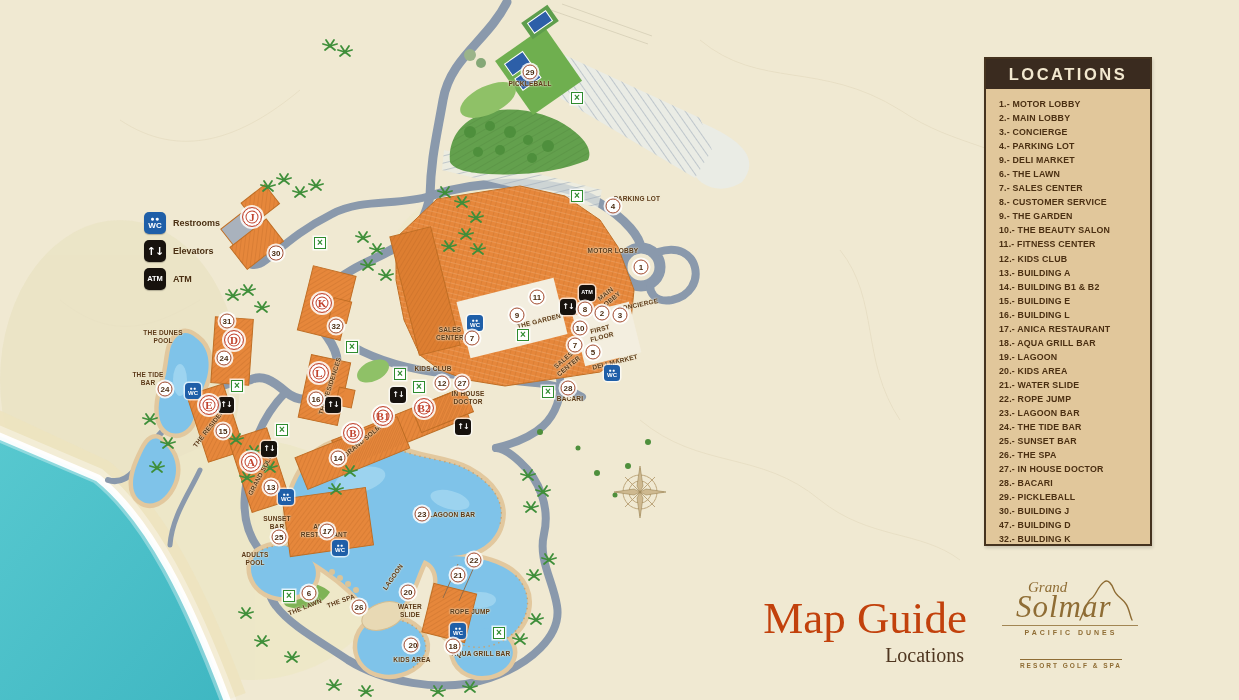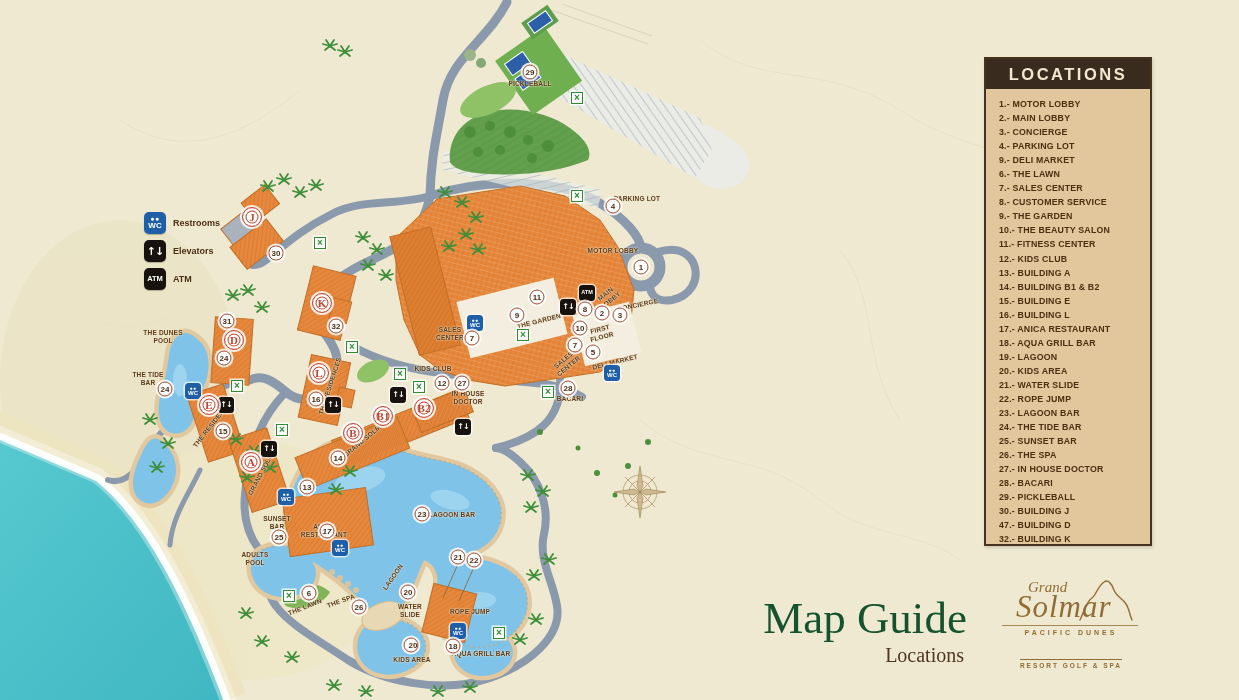--- a/index.html
+++ b/index.html
@@ -47,21 +47,21 @@
   
   #legend{position:absolute;left:984px;top:57px;width:168px;height:489px;box-sizing:border-box;
         background:#E1C79B;border:2.5px solid #45331F;box-shadow:1px 2px 3px rgba(0,0,0,.15);}
   #legend-header{height:30px;background:#3A2B1F;display:flex;align-items:center;justify-content:center;}
   #legend-title{color:#F2E8CF;font:bold 16.5px "Liberation Sans",sans-serif;letter-spacing:2.5px;}
   #legend-items{padding:8px 6px 0 13px;}
   .legend-item{font:bold 8.8px/14.05px "Liberation Sans",sans-serif;color:#4A2F12;letter-spacing:.2px;white-space:nowrap;}
 
   
   #mapguide{position:absolute;left:758px;top:596px;width:214px;text-align:center;}
-  #mapguide-main{font:400 45px/1 "Liberation Serif",serif;color:#14532d;letter-spacing:0px;}
+  #mapguide-main{font:400 45px/1 "Liberation Serif",serif;color:#c2410c;letter-spacing:0px;}
   #mapguide-sub{font:400 20px/1 "Liberation Serif",serif;color:#4F3620;text-align:right;padding-right:8px;margin-top:4px;}
   #brand{position:absolute;left:1002px;top:580px;width:138px;text-align:center;color:#8F6D35;}
   #brand .rock{position:absolute;right:6px;top:-2px;}
   #brand-grand{font:italic 15px/1 "Liberation Serif",serif;text-align:left;padding-left:26px;}
   #brand-solmar{font:italic 31px/1 "Liberation Serif",serif;text-align:left;padding-left:14px;margin-top:-4px;letter-spacing:1px;}
   #brand-rule{height:1px;background:#8F6D35;margin:3px 2px 3px 0;opacity:.8;}
   #brand-line1{font:bold 7px/1 "Liberation Sans",sans-serif;letter-spacing:3px;color:#8F6D35;}
   #brand-line2{font:bold 6.5px/1 "Liberation Sans",sans-serif;letter-spacing:2px;color:#8F6D35;
         border-top:1px solid #8F6D35;display:inline-block;padding-top:3px;margin-top:3px;}
 </style>
@@ -451,29 +451,29 @@
       <div class="mnum" style="left: 613px; top: 206px;">4</div>
       <div class="mnum" style="left: 593px; top: 352px;">5</div>
       <div class="mnum" style="left: 309px; top: 593px;">6</div>
       <div class="mnum" style="left: 575px; top: 345px;">7</div>
       <div class="mnum" style="left: 472px; top: 338px;">7</div>
       <div class="mnum" style="left: 585px; top: 309px;">8</div>
       <div class="mnum" style="left: 517px; top: 315px;">9</div>
       <div class="mnum" style="left: 580px; top: 328px;">10</div>
       <div class="mnum" style="left: 537px; top: 297px;">11</div>
       <div class="mnum" style="left: 442px; top: 383px;">12</div>
-      <div class="mnum" style="left: 271px; top: 487px; margin-left: 36px;">13</div>
+      <div class="mnum" style="left: 271px; top: 487px;">13</div>
       <div class="mnum" style="left: 338px; top: 458px;">14</div>
       <div class="mnum" style="left: 223px; top: 431px;">15</div>
       <div class="mnum" style="left: 316px; top: 399px;">16</div>
       <div class="mnum" style="left: 327px; top: 531px; font-style: italic;">17</div>
       <div class="mnum" style="left: 453px; top: 646px;">18</div>
       <div class="mnum" style="left: 408px; top: 592px;">20</div>
       <div class="mnum" style="left: 411px; top: 645px; text-align: right;">20</div>
-      <div class="mnum" style="left: 458px; top: 557px;">21</div>
+      <div class="mnum" style="left: 458px; top: 575px;">21</div>
       <div class="mnum" style="left: 474px; top: 560px;">22</div>
       <div class="mnum" style="left: 422px; top: 514px;">23</div>
       <div class="mnum" style="left: 165px; top: 389px;">24</div>
       <div class="mnum" style="left: 224px; top: 358px;">24</div>
       <div class="mnum" style="left: 279px; top: 537px;">25</div>
       <div class="mnum" style="left: 359px; top: 607px;">26</div>
       <div class="mnum" style="left: 462px; top: 383px;">27</div>
       <div class="mnum" style="left: 568px; top: 388px;">28</div>
       <div class="mnum" style="left: 530px; top: 72px; text-align: center;">29</div>
       <div class="mnum" style="left: 276px; top: 253px; border-radius: 7px;">30</div>

